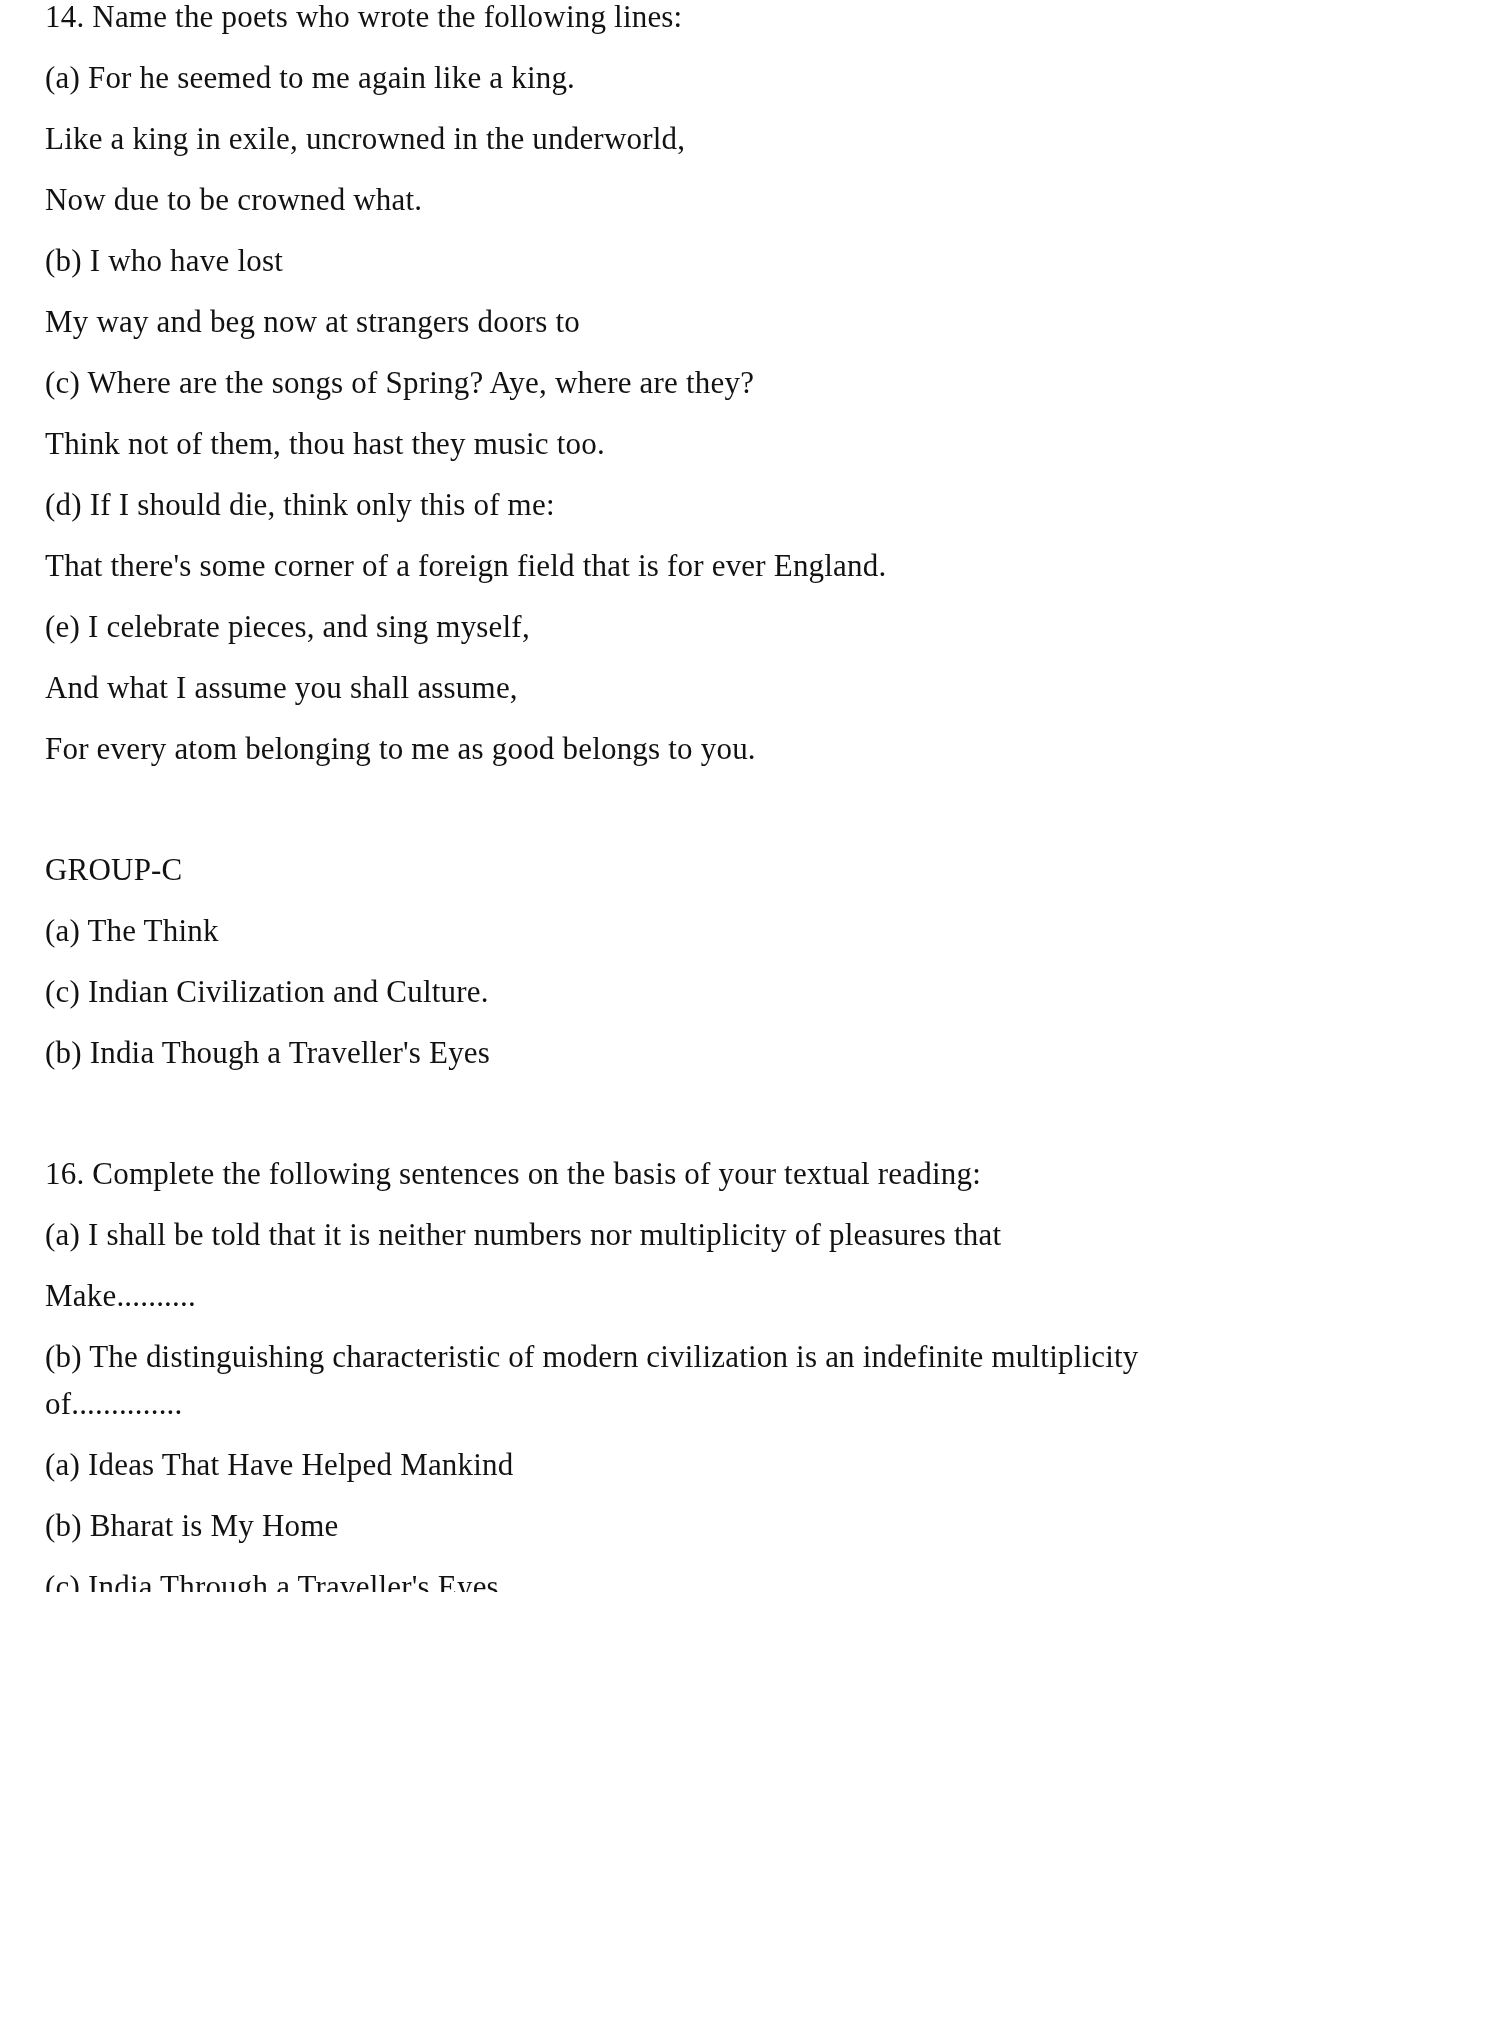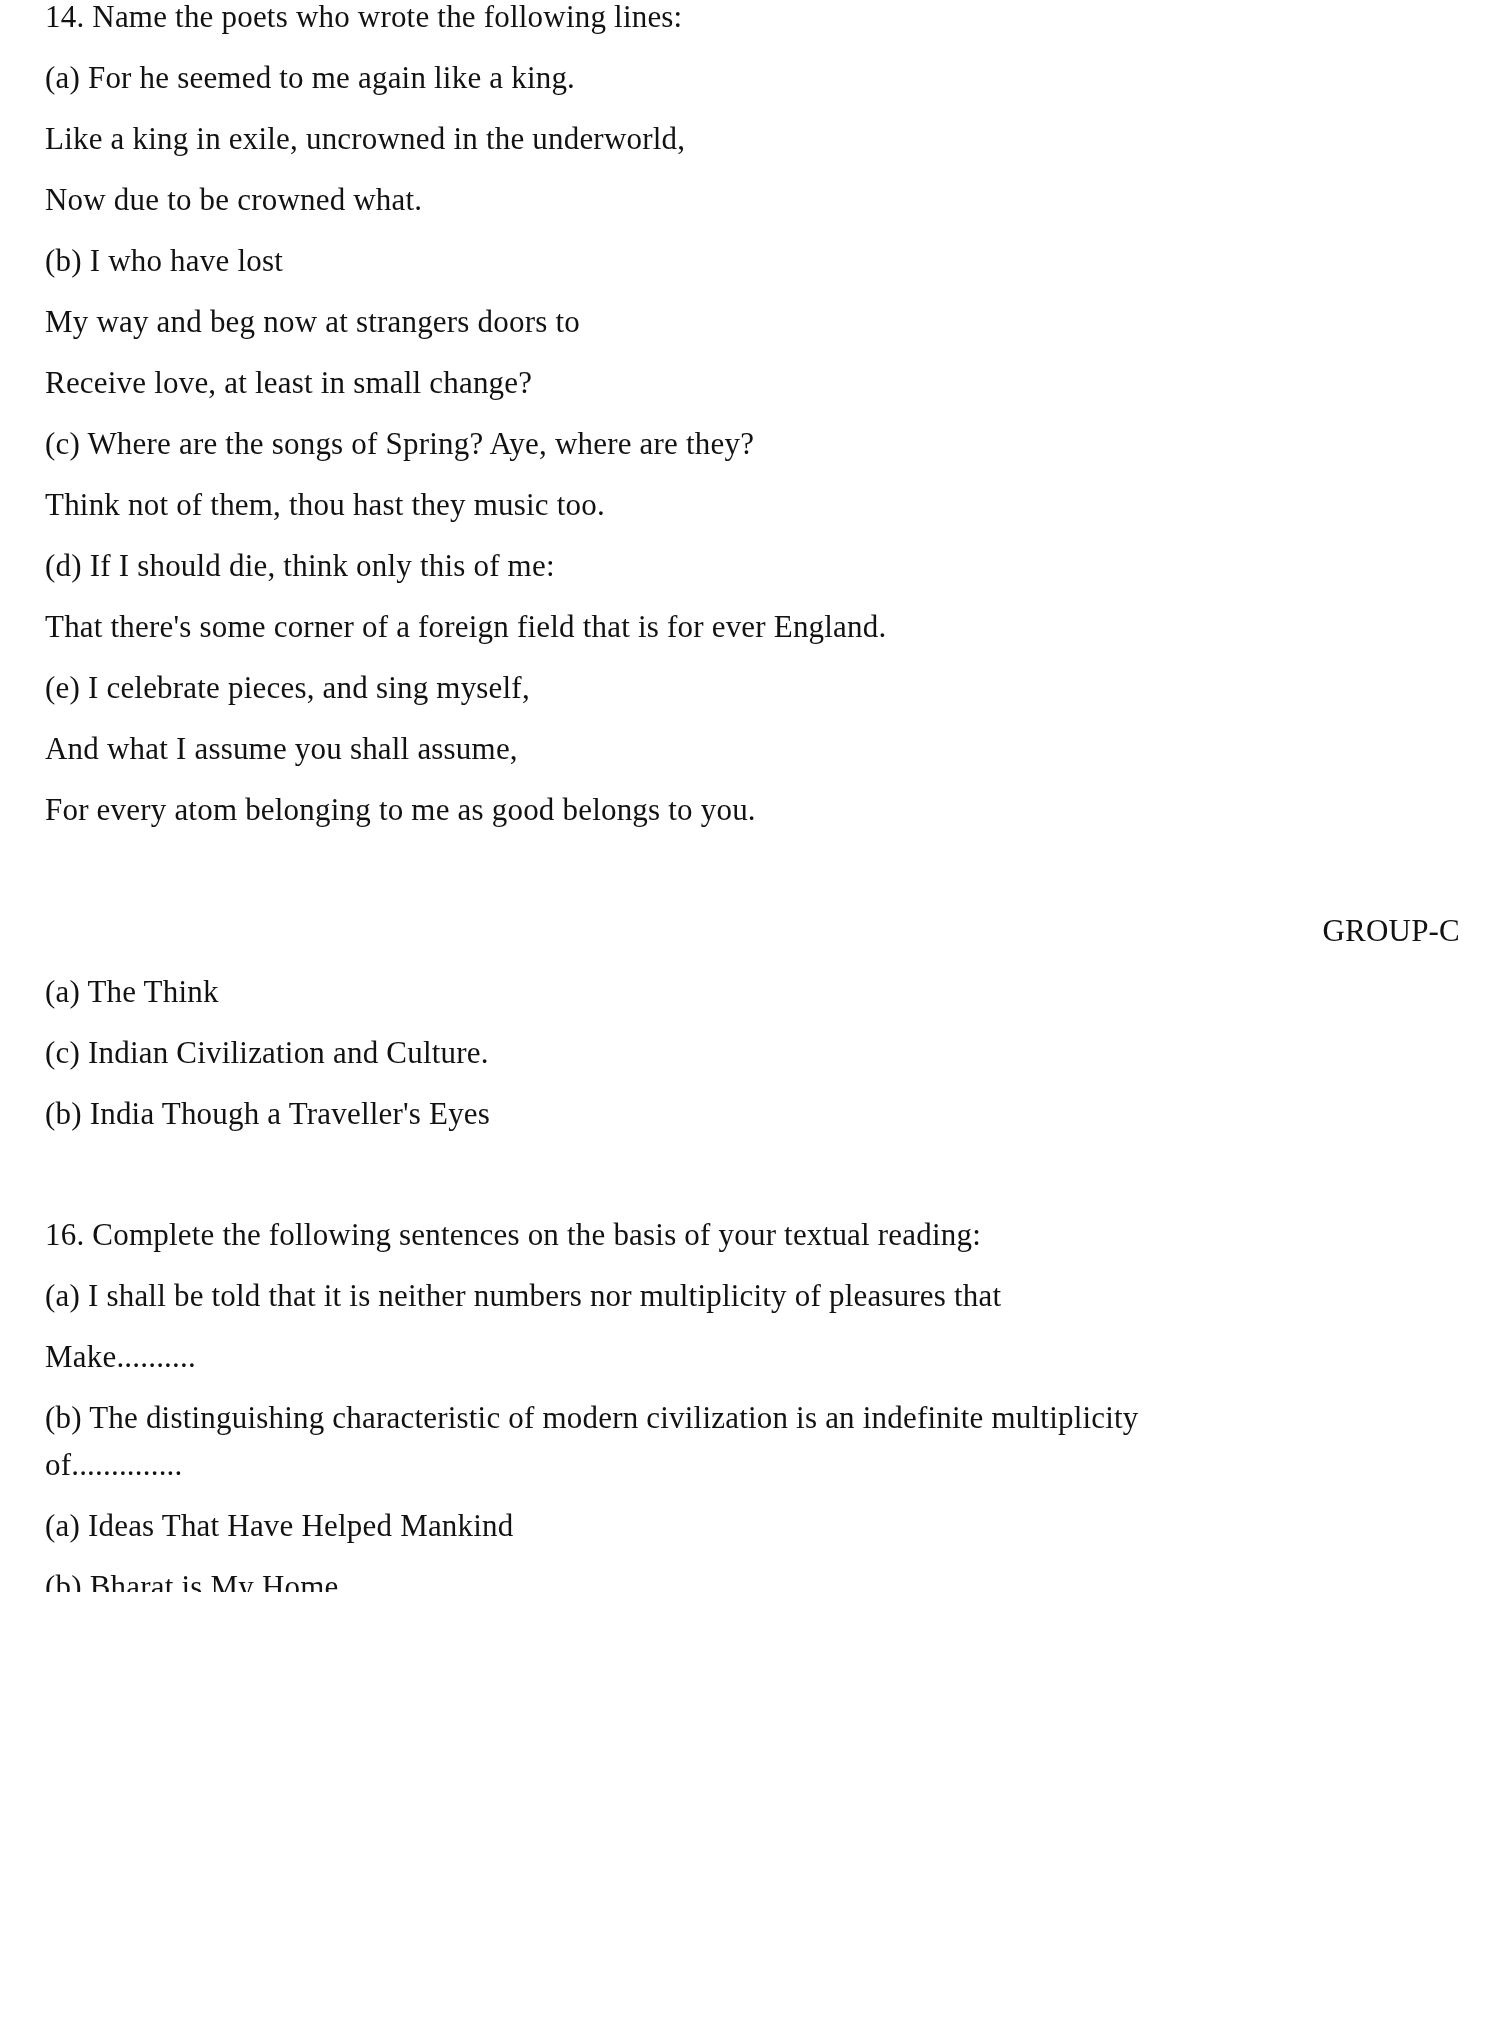--- a/index.html
+++ b/index.html
@@ -24,38 +24,37 @@
   }
   .line {
     margin: 0;
     font-size: 31px;
     line-height: 61px;
     font-weight: 400;
     white-space: nowrap;
     letter-spacing: 0.2px;
   }
   .first { margin-top: -14px; }
-  .center { text-align: right; white-space: normal; }
+  .center { text-align: left; white-space: normal; }
   .gap-sect { margin-top: 60px; }   
   .gap-q17  { margin-top: 64px; }
   .gap-gd   { margin-top: 63px; }
   .tight    { margin-top: -14px; }  
 </style>
 </head>
 <body>
 
 <div class="doc-page">
 
   <p class="line first">14. Name the poets who wrote the following lines:</p>
   <p class="line">(a) For he seemed to me again like a king.</p>
   <p class="line">Like a king in exile, uncrowned in the underworld,</p>
   <p class="line">Now due to be crowned what.</p>
   <p class="line">(b) I who have lost</p>
   <p class="line">My way and beg now at strangers doors to</p>
-  <p class="line">Receive love, at least in small change?</p>
   <p class="line">(c) Where are the songs of Spring? Aye, where are they?</p>
   <p class="line">Think not of them, thou hast they music too.</p>
   <p class="line">(d) If I should die, think only this of me:</p>
   <p class="line">That there's some corner of a foreign field that is for ever England.</p>
   <p class="line">(e) I celebrate pieces, and sing myself,</p>
   <p class="line">And what I assume you shall assume,</p>
   <p class="line">For every atom belonging to me as good belongs to you.</p>
 
   <p class="line center gap-sect">GROUP-C</p>
 

